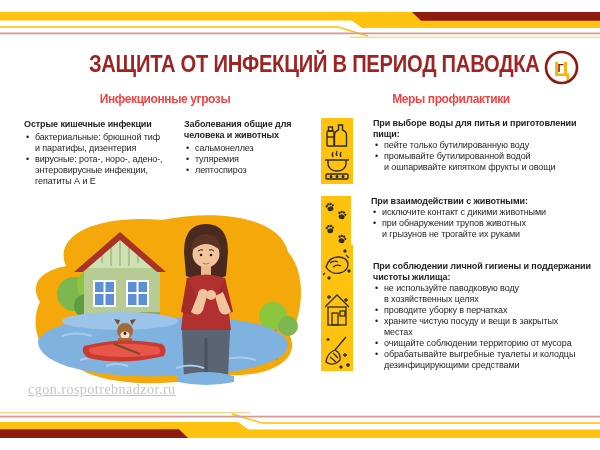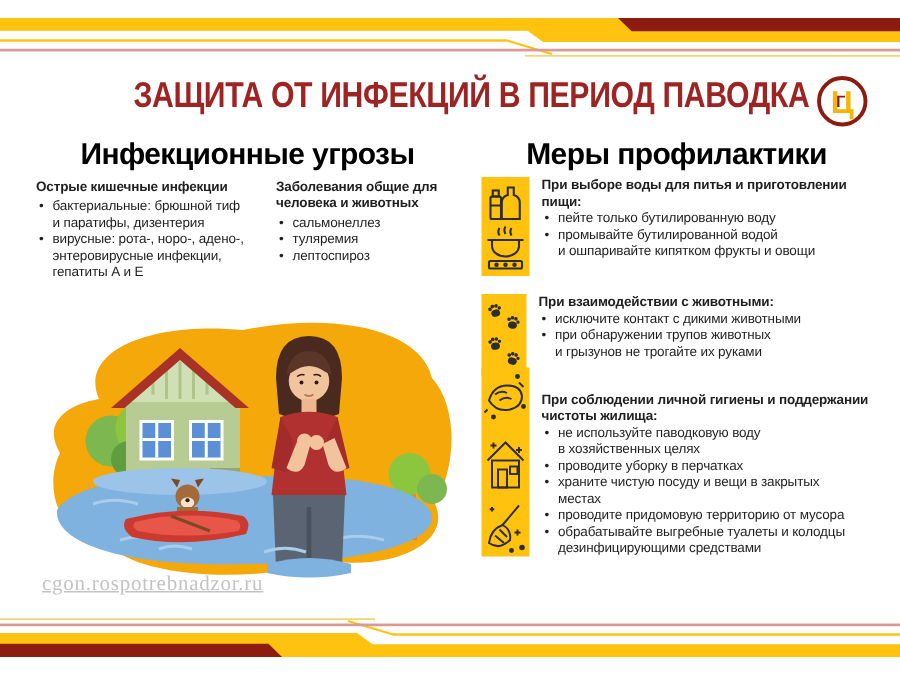--- a/index.html
+++ b/index.html
@@ -9,39 +9,39 @@
   
   .border-top { position:absolute; left:0; top:0; width:600px; height:42px; }
   .border-bottom { position:absolute; left:0; bottom:0; width:600px; height:42px; transform:rotate(180deg); }
 
   
   .title-wrap { position:absolute; left:14px; top:50px; width:600px; text-align:center; }
   .title { display:inline-block; font-size:24px; font-weight:bold; color:#9e2423; white-space:nowrap; transform:scaleX(0.84); letter-spacing:-0.3px; }
   .logo { position:absolute; left:543px; top:49px; width:37px; height:37px; }
 
   
-  .col-heading { position:absolute; font-size:20px; font-weight:bold; color:#000000; text-align:center; letter-spacing:-0.4px; }
+  .col-heading { position:absolute; font-size:12px; font-weight:bold; color:#ef4444; text-align:center; letter-spacing:-0.4px; }
   .col-heading.left  { left:20px;  top:92px; width:290px; }
   .col-heading.right { left:310px; top:92px; width:282px; }
 
   
   .group { position:absolute; top:119px; font-size:9px; line-height:11px; color:#1f1f1f; }
   .group.g1 { left:24px;  width:156px; }
   .group.g2 { left:184px; width:132px; }
   .group-title { font-weight:bold; white-space:pre-line; margin-bottom:2px; letter-spacing:-0.1px; }
   ul.blist { list-style:none; }
   ul.blist li { position:relative; padding-left:11px; white-space:pre-line; letter-spacing:-0.1px; }
   ul.blist li::before { content:"•"; position:absolute; left:2px; top:0; }
 
   
   .illustration { position:absolute; left:22px; top:208px; width:284px; height:182px; }
   .watermark { position:absolute; left:28px; top:382px; font-family:"Liberation Serif", serif; font-size:14px; color:rgba(175,175,175,0.75); letter-spacing:0.5px;text-decoration:underline; }
 
   
-  .section { position:absolute; left:321px; display:flex; gap:8px; }
+  .section { position:absolute; left:321px; display:flex; gap:20px; }
   .s1 { top:118px; } .s2 { top:196px; } .s3 { top:245px;align-items:flex-end; }
   .iconbox { background:#ffc20e; flex:0 0 auto; }
   .stext { width:226px; font-size:9px; line-height:11px; color:#1f1f1f; }
   .stitle { font-weight:bold; white-space:pre-line; letter-spacing:-0.1px; }
 </style>
 </head>
 <body>
 
 <div class="poster">
 
@@ -274,21 +274,21 @@
     </div>
     <div class="stext">
       <div class="stitle">При соблюдении личной гигиены и поддержании
 чистоты жилища:</div>
       <ul class="blist">
         <li>не используйте паводковую воду
 в хозяйственных целях</li>
         <li>проводите уборку в перчатках</li>
         <li>храните чистую посуду и вещи в закрытых
 местах</li>
-        <li>проводите придомовую территорию от мусора</li>
+        <li>очищайте соблюдении территорию от мусора</li>
         <li>обрабатывайте выгребные туалеты и колодцы
 дезинфицирующими средствами</li>
       </ul>
     </div>
   </div>
 
   <div class="border-bottom">
     <svg width="600" height="42" viewBox="0 0 600 42">
       <rect x="0" y="12" width="600" height="8.5" fill="#ffc20e"></rect>
       <polygon points="340,12 600,12 600,28 362,28" fill="#ffc20e"></polygon>

